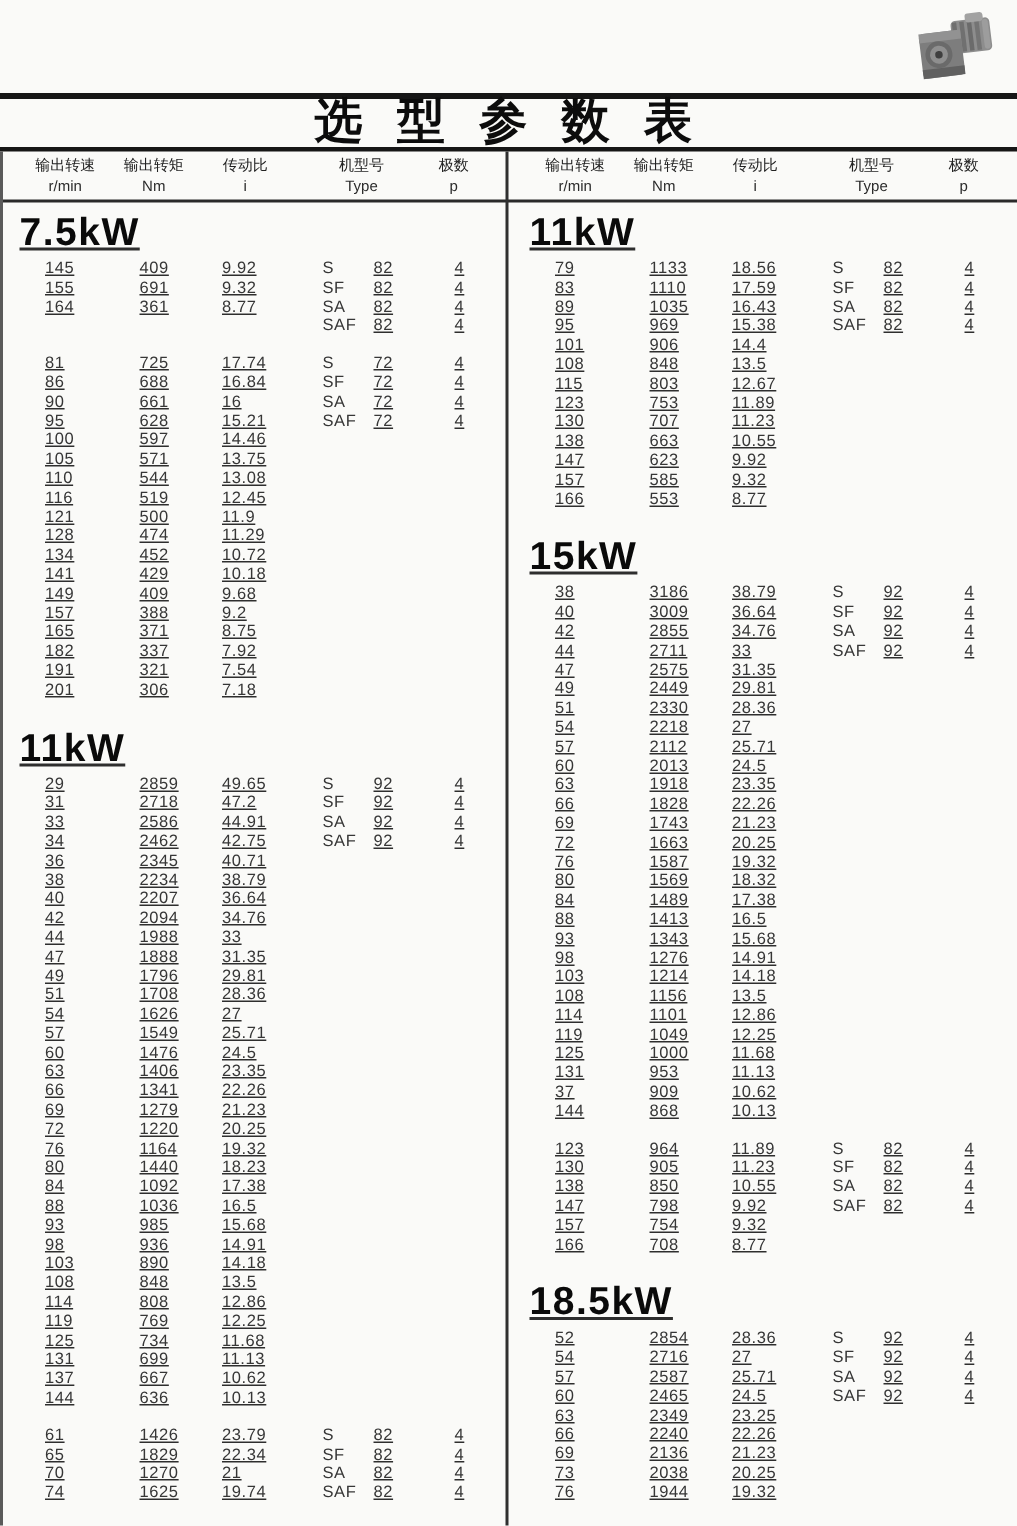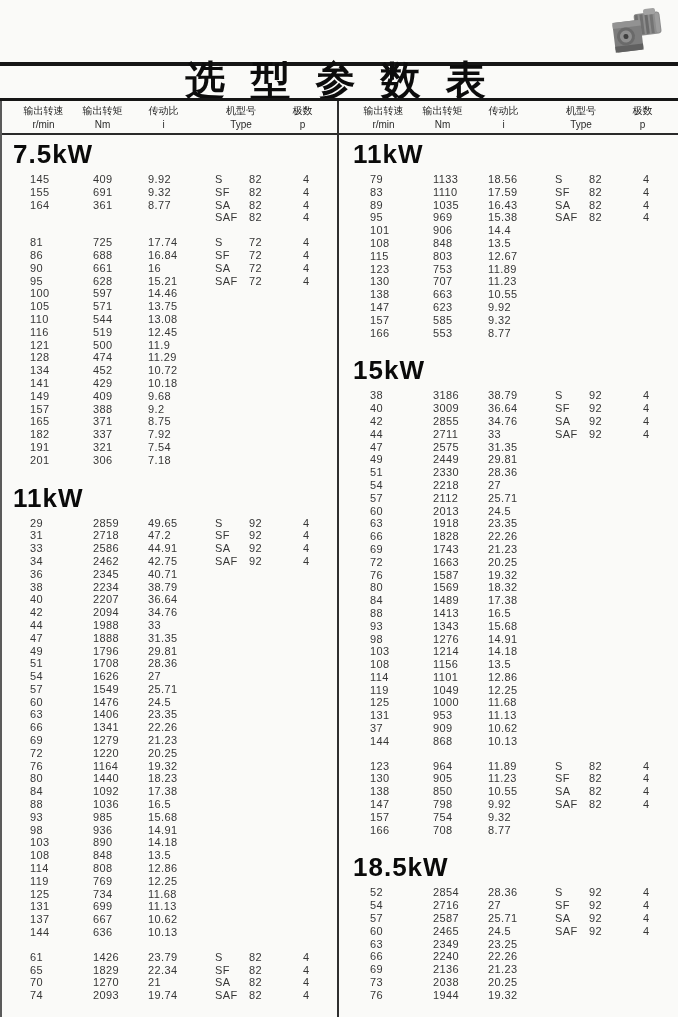--- a/index.html
+++ b/index.html
@@ -10,32 +10,32 @@
   }
   .rule{position:absolute;left:0;width:678px;background:#161616;}
   #rule-top{top:62px;height:4px;}
   #rule-title{top:98px;height:3px;}
   #rule-head{top:133px;height:2px;background:#2a2a2a;}
   #vdivider{position:absolute;left:337px;top:101px;width:2px;height:916px;background:#2f2f2f;}
   #edge-left{position:absolute;left:0;top:101px;width:2px;height:916px;background:#5a5a5a;}
 
   #title{
     position:absolute;top:63px;left:0;width:678px;height:35px;line-height:34px;
-    text-align:center;font-size:40px;font-weight:bold;color:#0c0c0c;letter-spacing:7px;
+    text-align:center;font-size:32px;font-weight:bold;color:#0c0c0c;letter-spacing:7px;
   }
 
   .half-head{position:absolute;top:102px;width:298px;}
   #head-left{left:0;}
   #head-right{left:340px;}
   .hrow{display:grid;grid-template-columns:63px 55px 67px 88px 35px;padding-left:12px;}
   .hrow .hc{text-align:center;white-space:nowrap;}
   .hrow.labels .hc{font-size:10px;height:16px;line-height:18px;color:#222;}
   .hrow.units  .hc{font-size:10px;height:14px;line-height:13px;color:#2b2b2b;}
 
-  .col{position:absolute;top:135px;width:338px;}
+  .col{position:absolute;top:135px;width:338px;text-decoration:underline;}
   #col-left{left:0;}
   #col-right{left:340px;}
 
   .section-title{
     font-size:26px;font-weight:bold;color:#0a0a0a;letter-spacing:1px;
     padding-left:13px;line-height:26px;margin-top:18px;
   }
   .col .section-title:first-child{margin-top:6px;}
   .col .section-title:nth-of-type(3){}
   .block{margin-top:12px;}
@@ -524,21 +524,21 @@
       </div>
       <div class="row">
         <div class="c">70</div>
         <div class="c">1270</div>
         <div class="c">21</div>
         <div class="c type"><span class="prefix">SA</span>82</div>
         <div class="c">4</div>
       </div>
       <div class="row">
         <div class="c">74</div>
-        <div class="c">2093</div>
+        <div class="c">1625</div>
         <div class="c">19.74</div>
         <div class="c type"><span class="prefix">SAF</span>82</div>
         <div class="c">4</div>
       </div>
     </div>
   </div>
 <div id="col-right" class="col">
     <div class="section-title">11kW</div>
     <div class="block">
       <div class="row">

